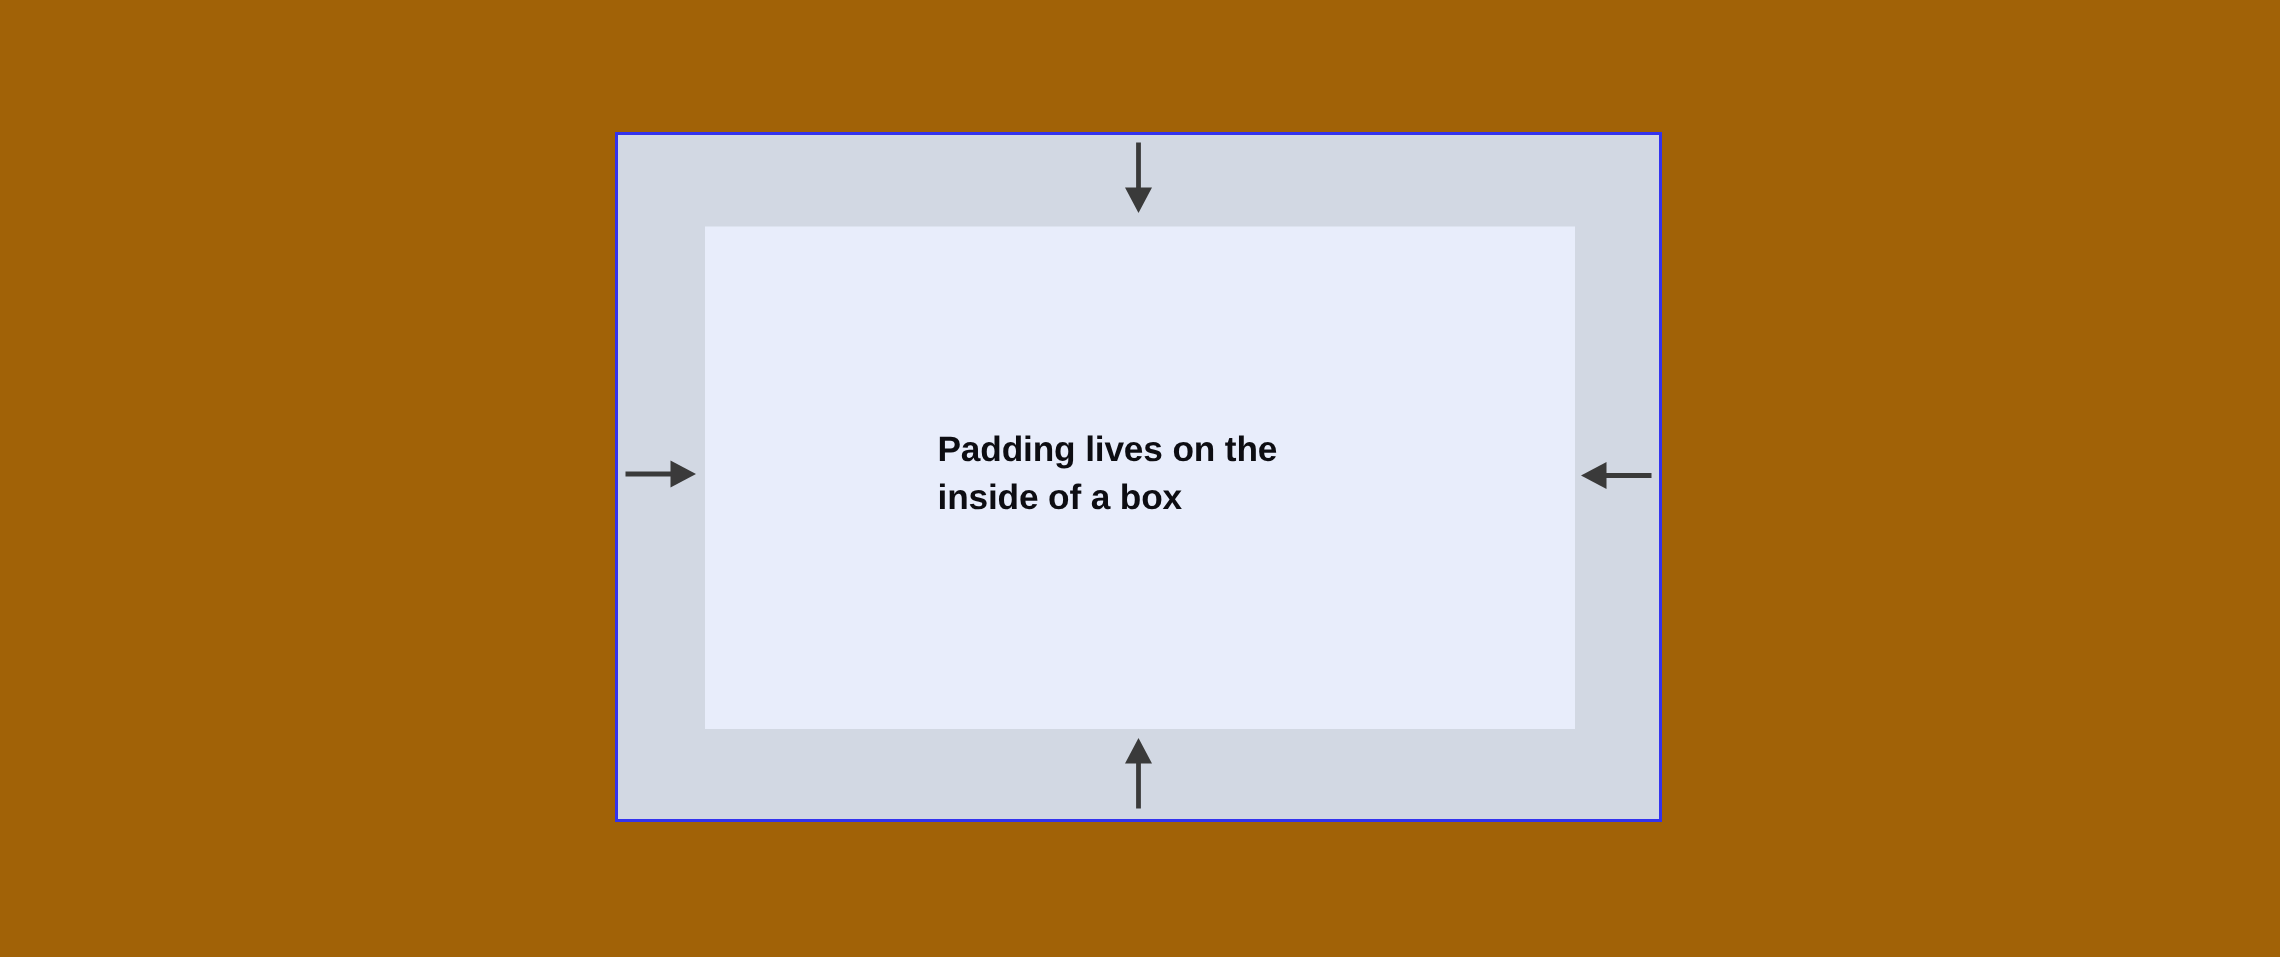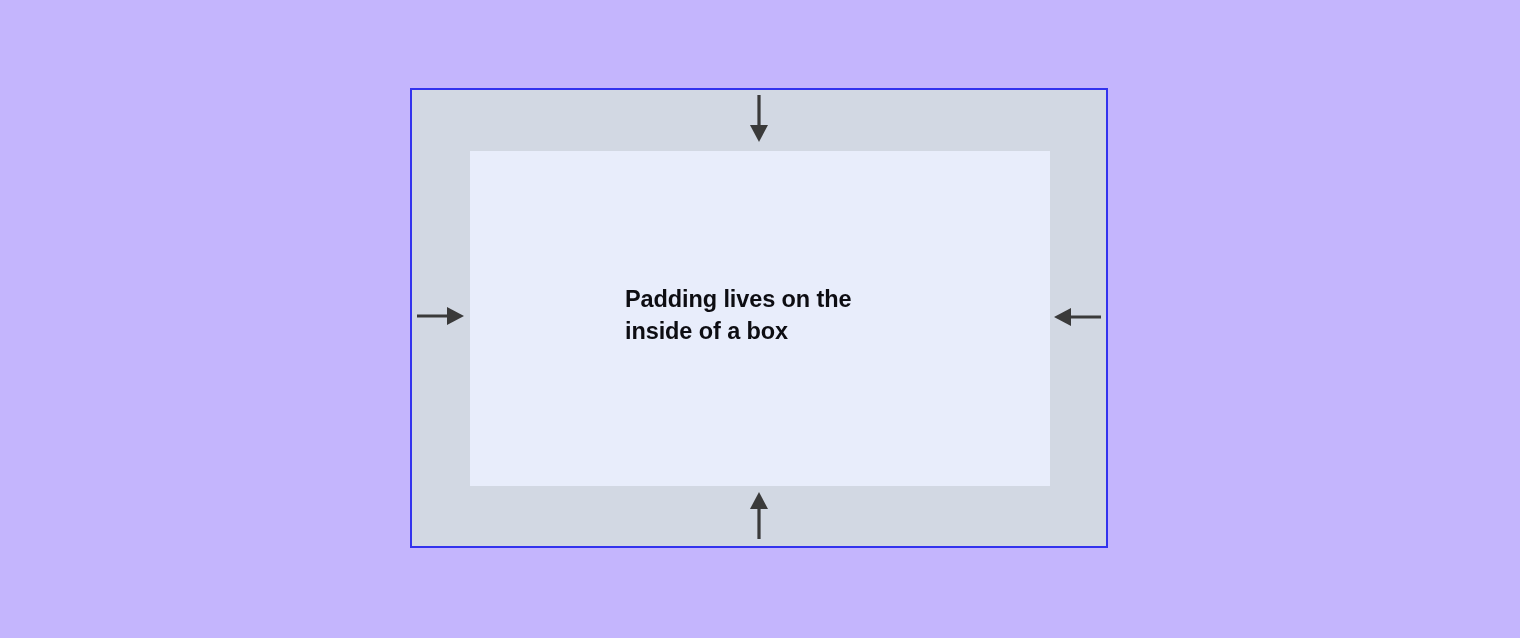--- a/index.html
+++ b/index.html
@@ -14,21 +14,21 @@
     overflow: hidden;
     position: relative;
   }
 
   #canvas {
     position: absolute;
     left: 0;
     top: 0;
     width: 1520px;
     height: 638px;
-    background: #c4b5fd;
+    background: #a16207;
   }
 
   
   .outer-box {
     position: absolute;
     left: 410px;
     top: 88px;
     width: 694px;   
     height: 456px;  
     border: 2px solid #3333ee;

